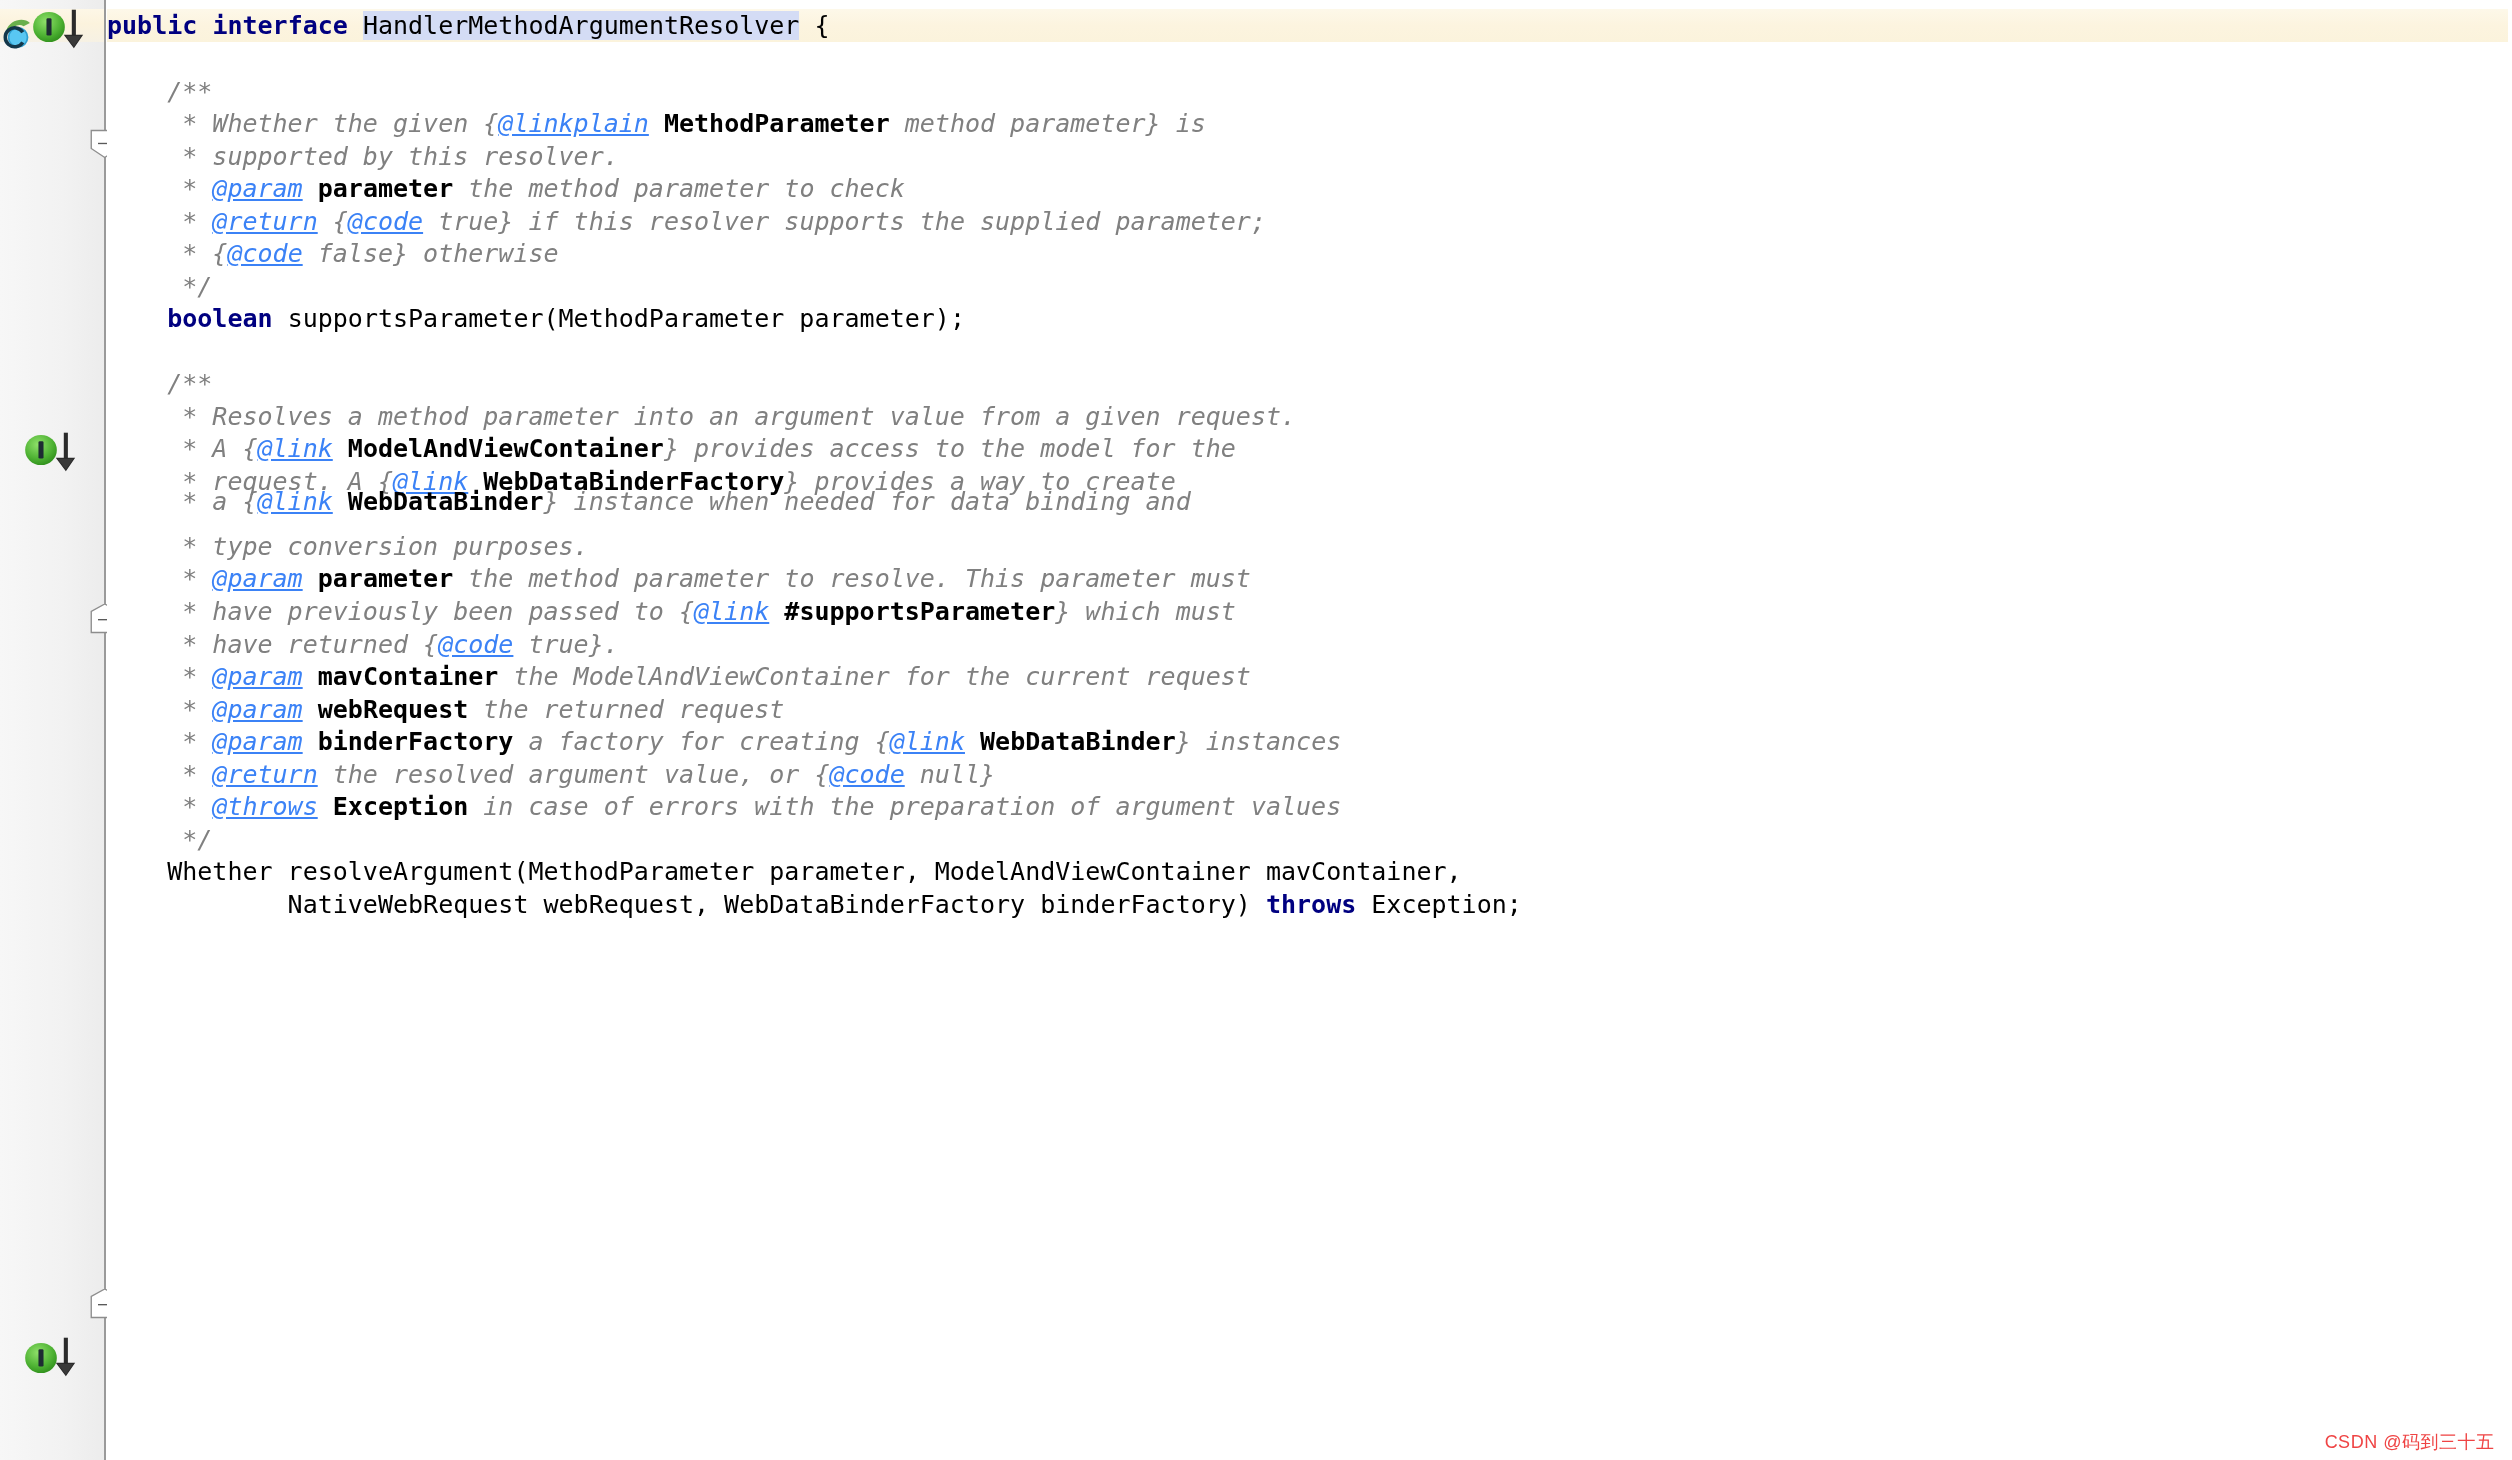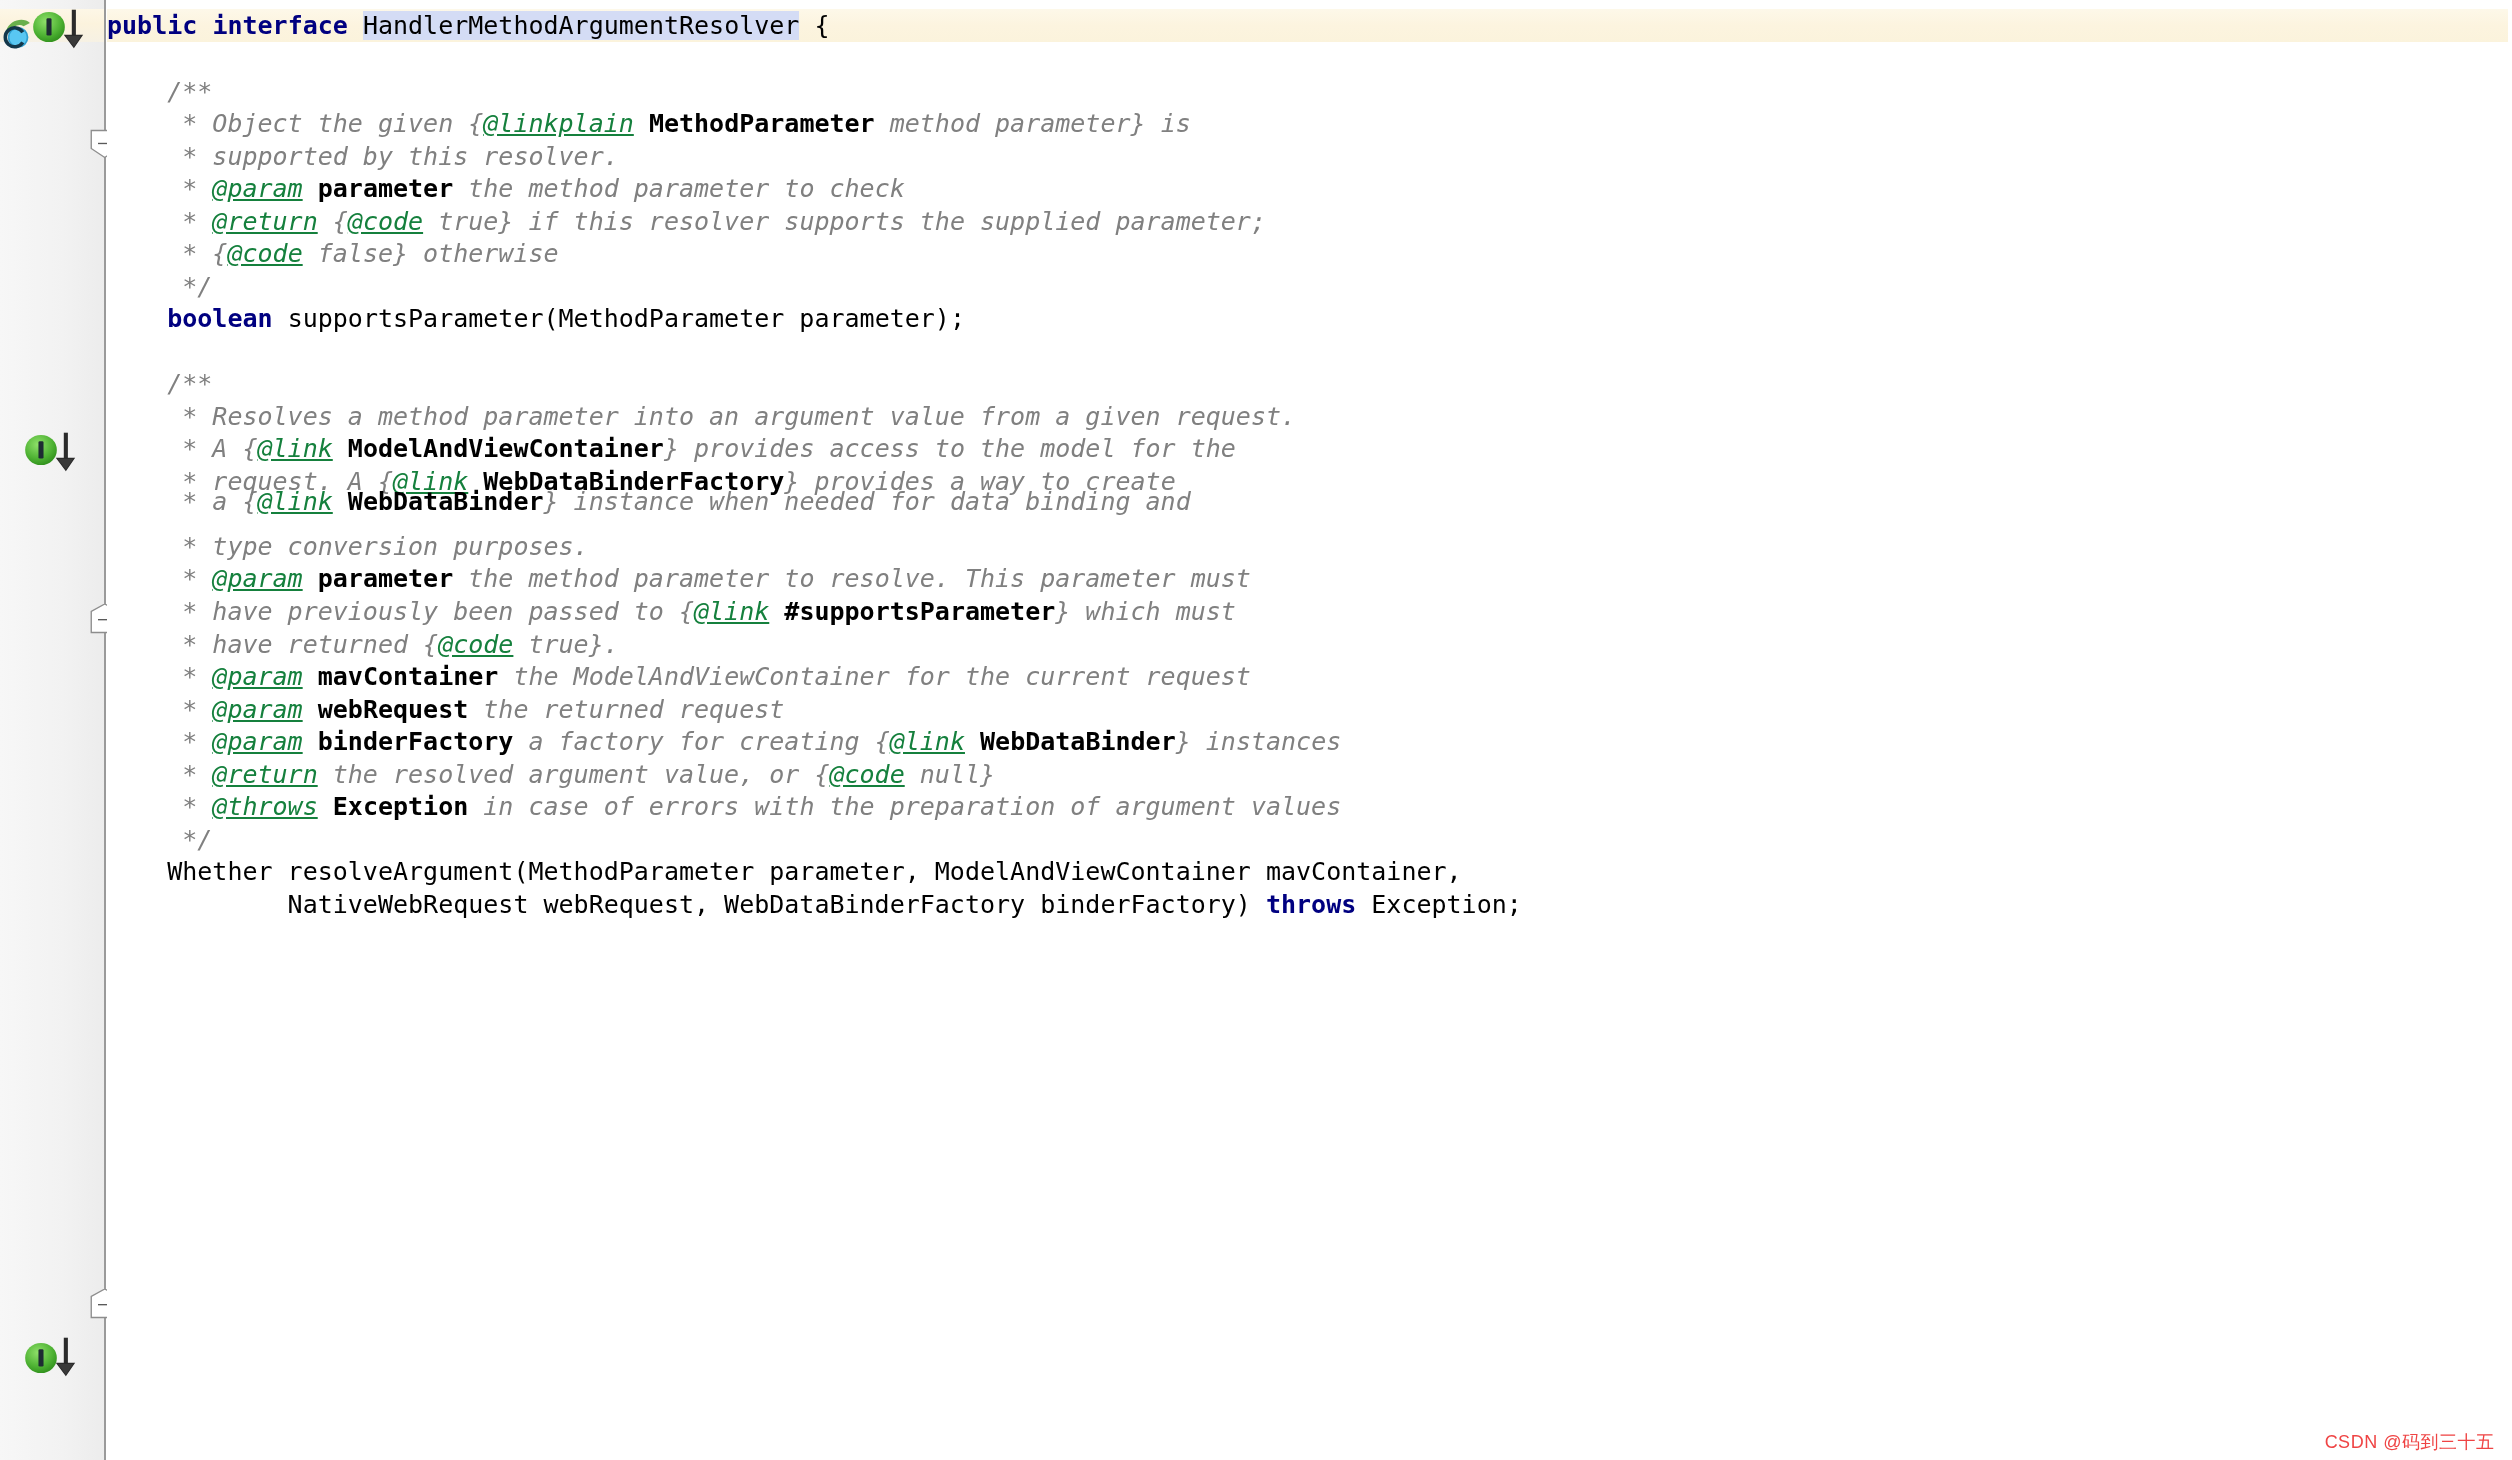--- a/index.html
+++ b/index.html
@@ -83,21 +83,21 @@
     letter-spacing: 0px;
     color: #000000;
   }
 
   
   .kw      { color: #000080; font-weight: bold; }
   .plain   { color: #000000; }
   .sel     { background: #d4dcf5; }
   .cmt     { color: #808080; font-style: italic; }
   .cmt-b   { color: #000000; font-weight: bold; }
-  .tag     { color: #15803d; font-style: italic; text-decoration: underline; }
+  .tag     { color: #3b82f6; font-style: italic; text-decoration: underline; }
 
   
   .watermark {
     position: absolute;
     right: 13.6px;
     bottom: 7.3px;
     font-family: "Liberation Sans", sans-serif;
     font-size: 18px;
     color: #ef4444;
     letter-spacing: 0.5px;
@@ -187,21 +187,21 @@
       <rect x="5.5" y="10" width="9" height="0.9" fill="#5a5a5a"></rect>
     </svg>
   </div>
 
   <div class="code">
     <div class="line-hl" style="top:9.4px;"></div>
     <div id="code-lines">
         <div class="row" style="top: 9.4px;"><span class="kw">public</span><span class="plain"> </span><span class="kw">interface</span><span class="plain"> </span><span class="sel">HandlerMethodArgumentResolver</span><span class="plain"> {</span></div>
         <div class="row" style="top: 42px;">&nbsp;</div>
         <div class="row" style="top: 75px;"><span class="cmt">    /**</span></div>
-        <div class="row" style="top: 107px;"><span class="cmt">     * Object the given {</span><span class="tag">@linkplain</span><span class="cmt"> </span><span class="cmt-b">MethodParameter</span><span class="cmt"> method parameter} is</span></div>
+        <div class="row" style="top: 107px;"><span class="cmt">     * Whether the given {</span><span class="tag">@linkplain</span><span class="cmt"> </span><span class="cmt-b">MethodParameter</span><span class="cmt"> method parameter} is</span></div>
         <div class="row" style="top: 140px;"><span class="cmt">     * supported by this resolver.</span></div>
         <div class="row" style="top: 172px;"><span class="cmt">     * </span><span class="tag">@param</span><span class="cmt"> </span><span class="cmt-b">parameter</span><span class="cmt"> the method parameter to check</span></div>
         <div class="row" style="top: 205px;"><span class="cmt">     * </span><span class="tag">@return</span><span class="cmt"> {</span><span class="tag">@code</span><span class="cmt"> true} if this resolver supports the supplied parameter;</span></div>
         <div class="row" style="top: 237px;"><span class="cmt">     * {</span><span class="tag">@code</span><span class="cmt"> false} otherwise</span></div>
         <div class="row" style="top: 270px;"><span class="cmt">     */</span></div>
         <div class="row" style="top: 302px;"><span class="plain">    </span><span class="kw">boolean</span><span class="plain"> supportsParameter(MethodParameter parameter);</span></div>
         <div class="row" style="top: 335px;">&nbsp;</div>
         <div class="row" style="top: 367px;"><span class="cmt">    /**</span></div>
         <div class="row" style="top: 400px;"><span class="cmt">     * Resolves a method parameter into an argument value from a given request.</span></div>
         <div class="row" style="top: 432px;"><span class="cmt">     * A {</span><span class="tag">@link</span><span class="cmt"> </span><span class="cmt-b">ModelAndViewContainer</span><span class="cmt">} provides access to the model for the</span></div>

